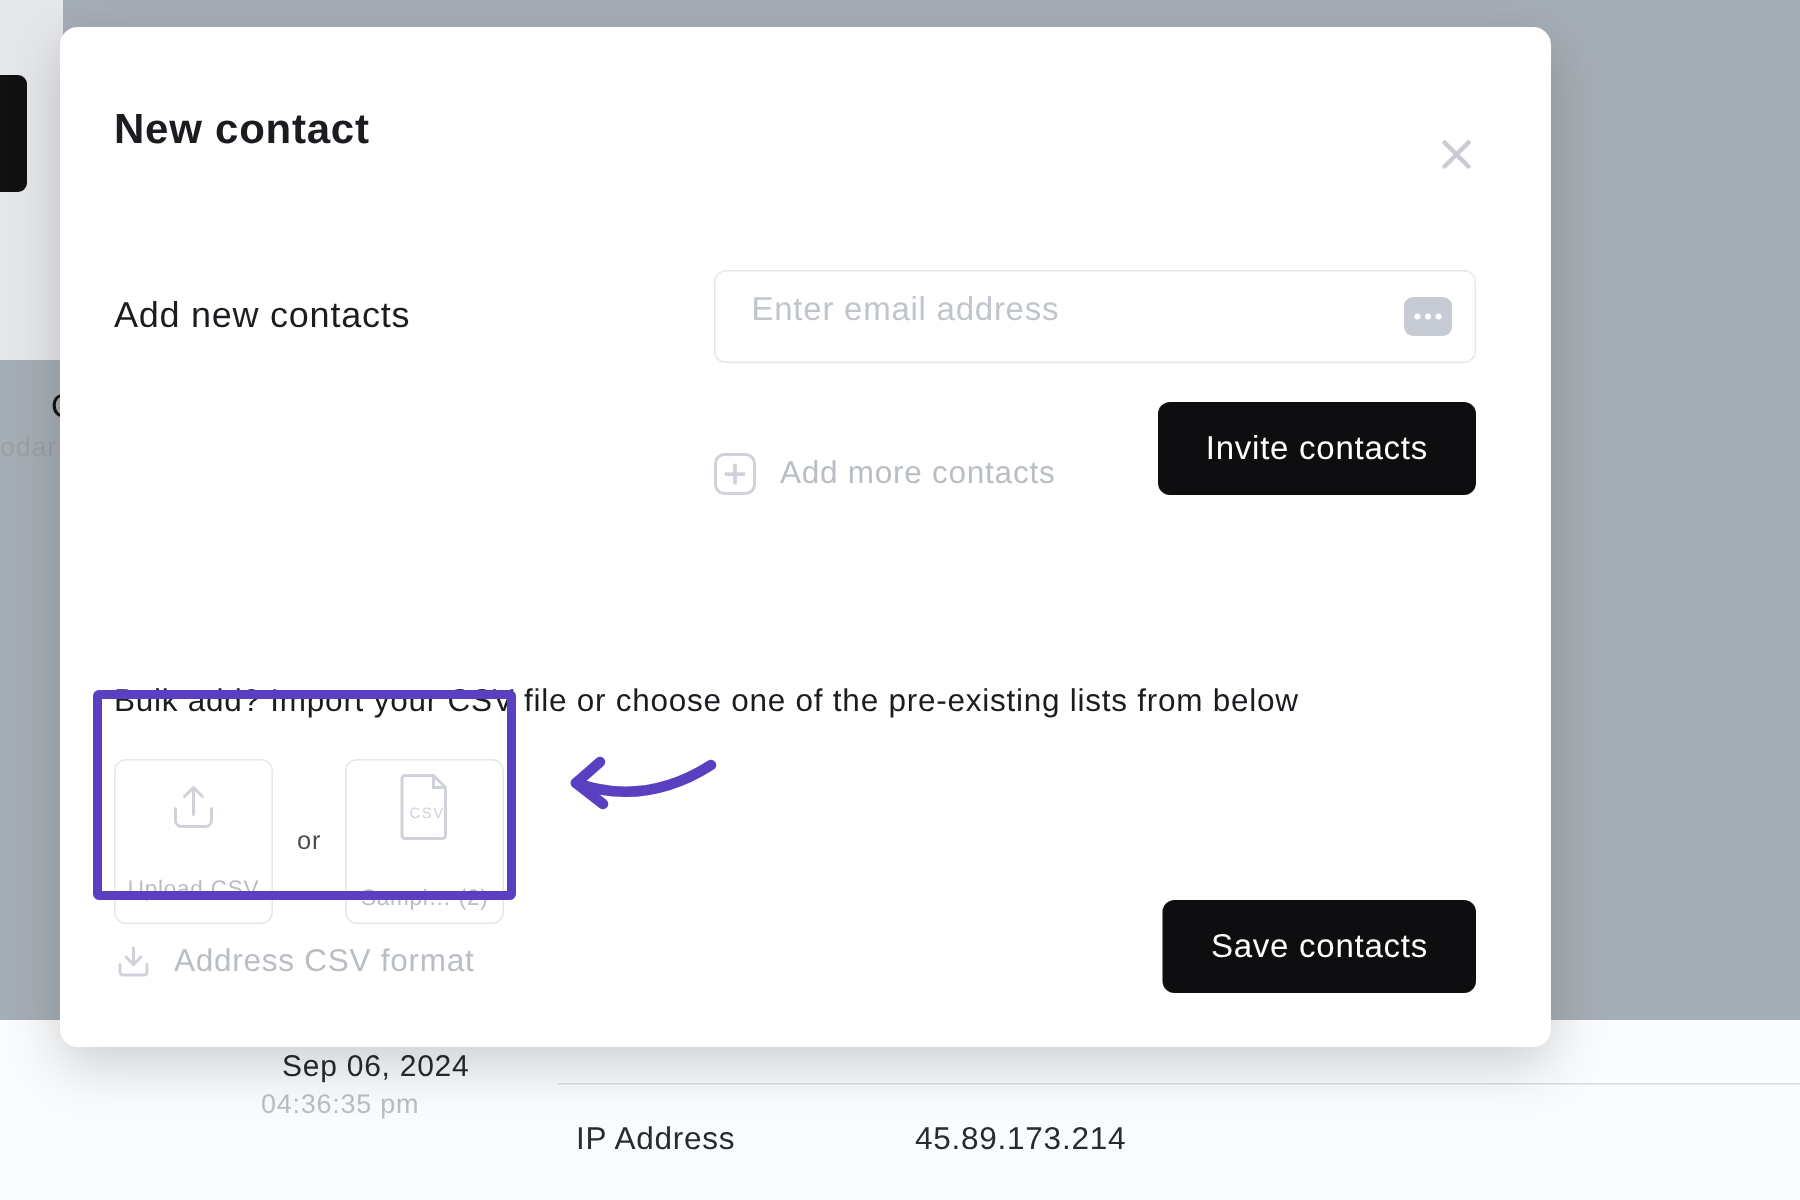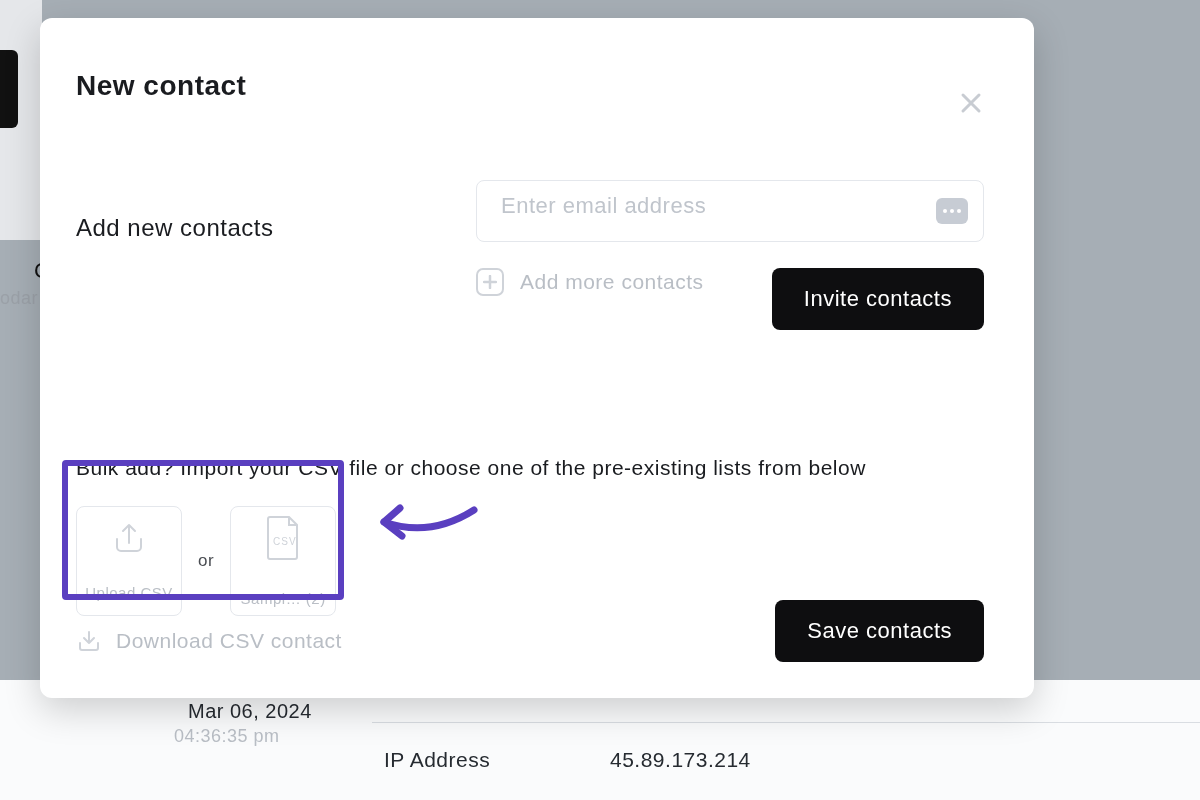--- a/index.html
+++ b/index.html
@@ -97,21 +97,21 @@
     position: absolute;
     top: 70px; right: 48px;
     width: 30px; height: 30px;
     cursor: pointer;
     display: flex; align-items: center; justify-content: center;
   }
   .modal-close svg { stroke: #c8ccd2; stroke-width: 3; }
 
   .row-add {
     display: flex;
-    align-items: flex-end;
+    align-items: center;
     margin-top: 78px;
   }
   .row-add-label {
     width: 400px;
     font-size: 24px;
     color: #1a1c20;
   }
   .email-wrap {
     position: relative;
     flex: 1;
@@ -137,21 +137,21 @@
     display: flex; align-items: center; justify-content: center;
     gap: 3px;
     cursor: pointer;
   }
   .email-dots span {
     width: 4px; height: 4px; background: #fff; border-radius: 50%;
   }
 
   .row-addmore {
     display: flex;
-    align-items: flex-start;
+    align-items: flex-end;
     margin-top: 26px;
     padding-left: 400px;
   }
   .addmore-left {
     display: flex; align-items: center; gap: 16px;
     color: #b9bec5;
     font-size: 21px;
     cursor: pointer;
   }
   .plus-box {
@@ -245,21 +245,21 @@
 </style>
 </head>
 <body>
 
 <div class="bg-page">
   <div class="bg-sidebar"></div>
   <div class="bg-sidebar-dark"></div>
   <div class="bg-name">Goo</div>
   <div class="bg-name-sub">odar</div>
   <div class="bg-bottom"></div>
-  <div class="bg-date">Mar 06, 2024</div>
+  <div class="bg-date">Sep 06, 2024</div>
   <div class="bg-time">04:36:35 pm</div>
   <div class="bg-rule"></div>
   <div class="bg-ip-label">IP Address</div>
   <div class="bg-ip-value">45.89.173.214</div>
 </div>
 
 <div class="modal">
   <div class="modal-title">New contact</div>
 
   <div class="modal-close">
@@ -316,21 +316,21 @@
     </div>
   </div>
 
   <div class="download-row">
     <div class="dl-icon">
       <svg width="24" height="24" viewBox="0 0 24 24" fill="none" stroke="#cfd3d9" stroke-width="2">
         <path d="M12 3 V14 M12 14 L7 9 M12 14 L17 9" stroke-linecap="round" stroke-linejoin="round"></path>
         <path d="M3 14 V19 a2 2 0 0 0 2 2 H19 a2 2 0 0 0 2 -2 V14" stroke-linecap="round"></path>
       </svg>
     </div>
-    <span>Download CSV contact</span>
+    <span>Address CSV format</span>
   </div>
 
   <div class="save-btn-wrap">
     <button class="btn btn-dark">
       <span>Save contacts</span>
     </button>
   </div>
 </div>
 
 <div class="csv-highlight"></div>

